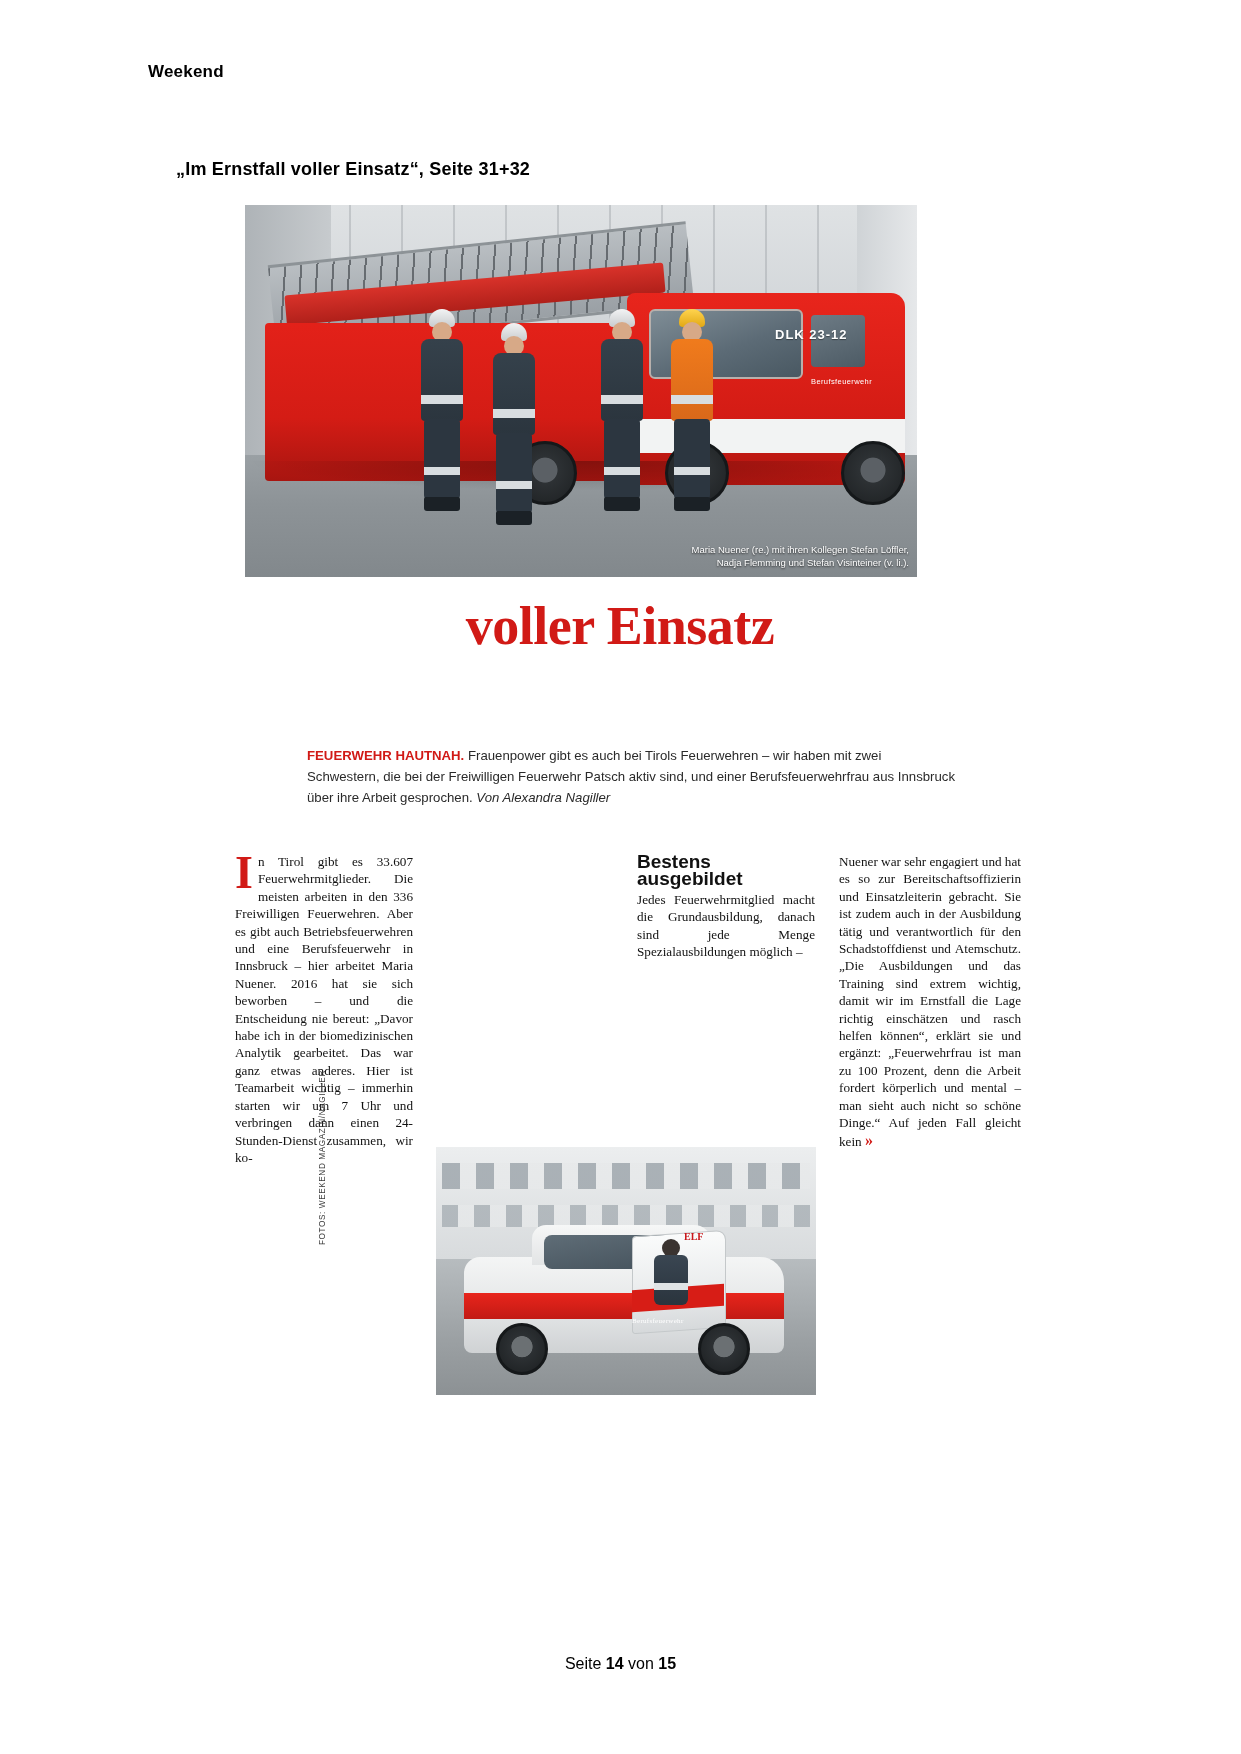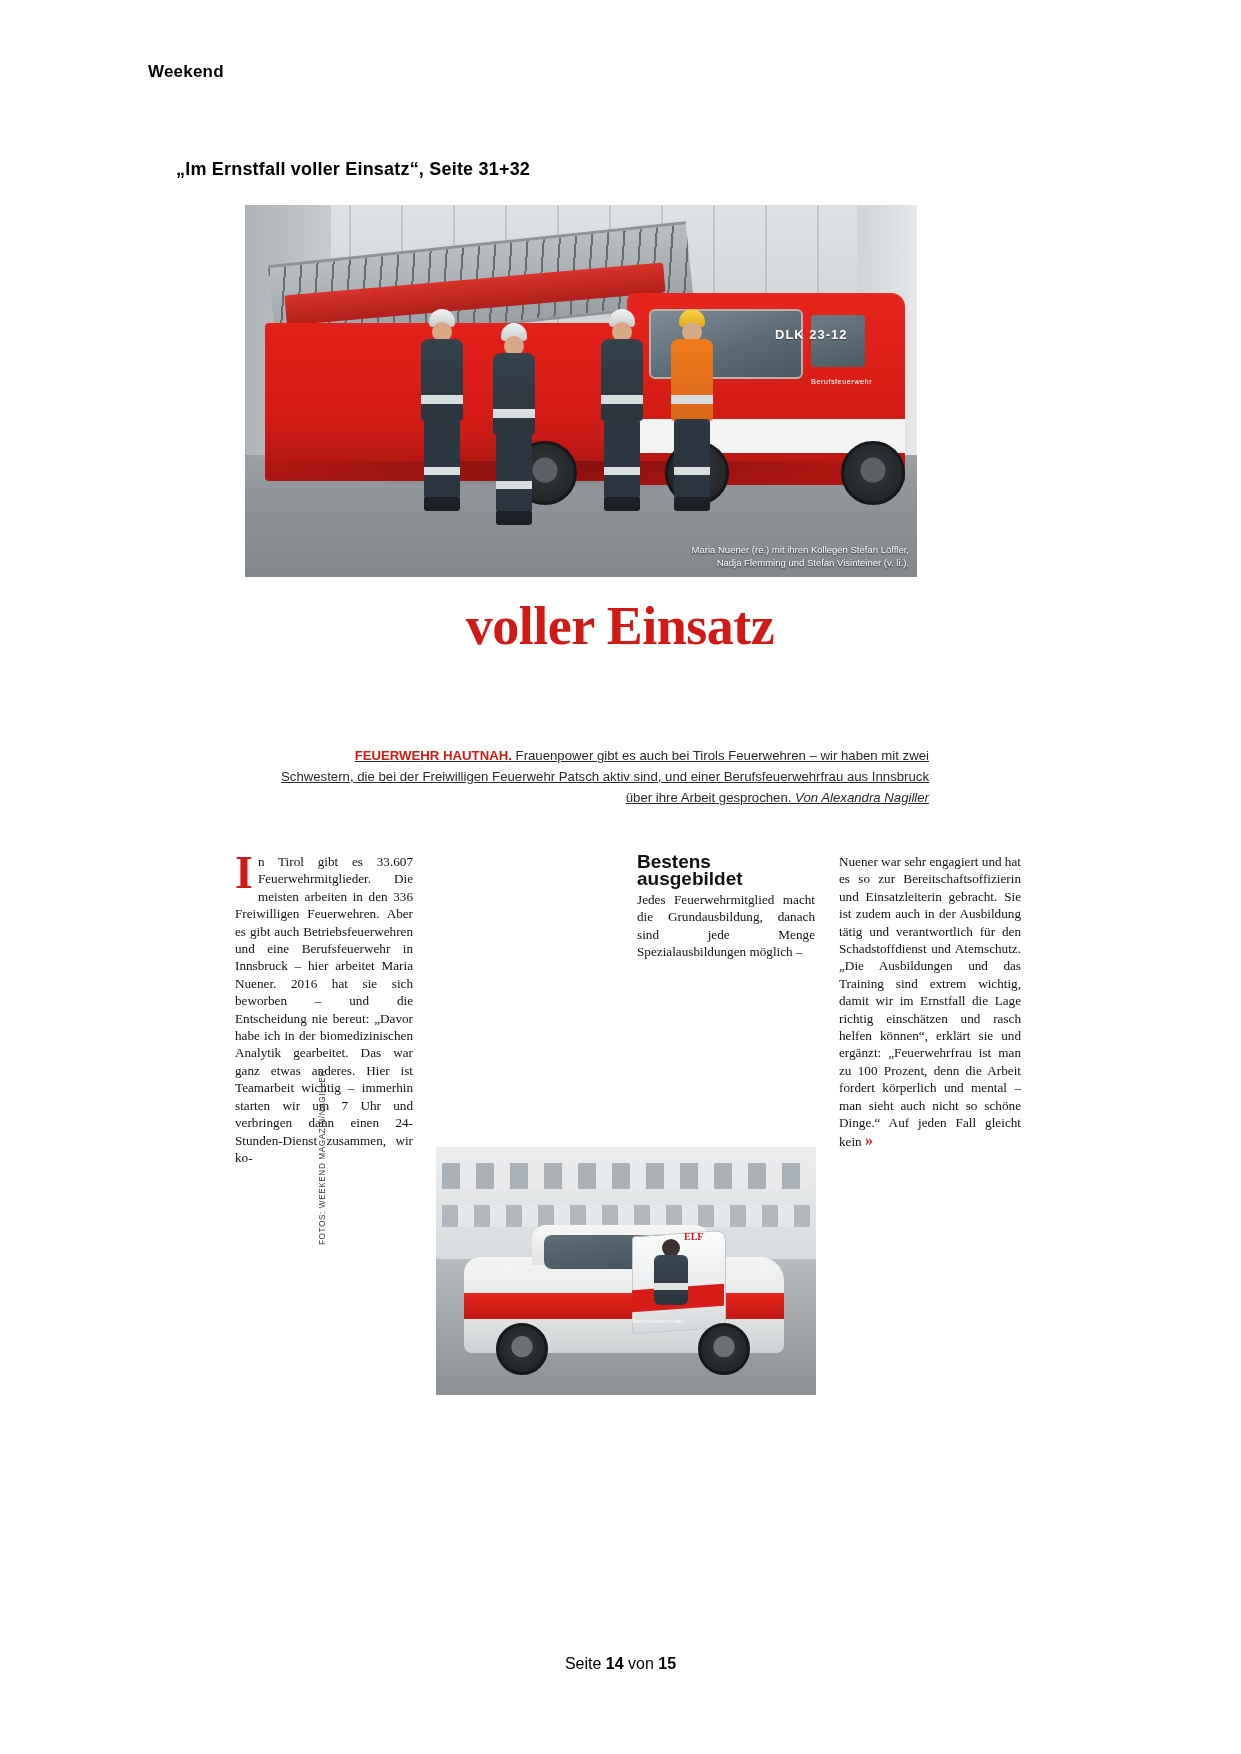--- a/index.html
+++ b/index.html
@@ -232,28 +232,27 @@
     font-size: 54px;
     font-weight: bold;
     color: #d11a16;
     letter-spacing: -0.5px;
     margin-top: 2px;
   }
 
   
   .standfirst {
     position: absolute;
-    left: 124px;
+    left: 152px;
     top: 540px;
     width: 650px;
-    text-align: right;
+    text-align: left;
     font-size: 13.2px;
     line-height: 21px;
     color: #2a2a2a;
-    text-decoration: underline;
   }
   .standfirst .kicker {
     color: #d11a16;
     font-weight: bold;
   }
   .standfirst .byline {
     font-style: italic;
   }
 
   

